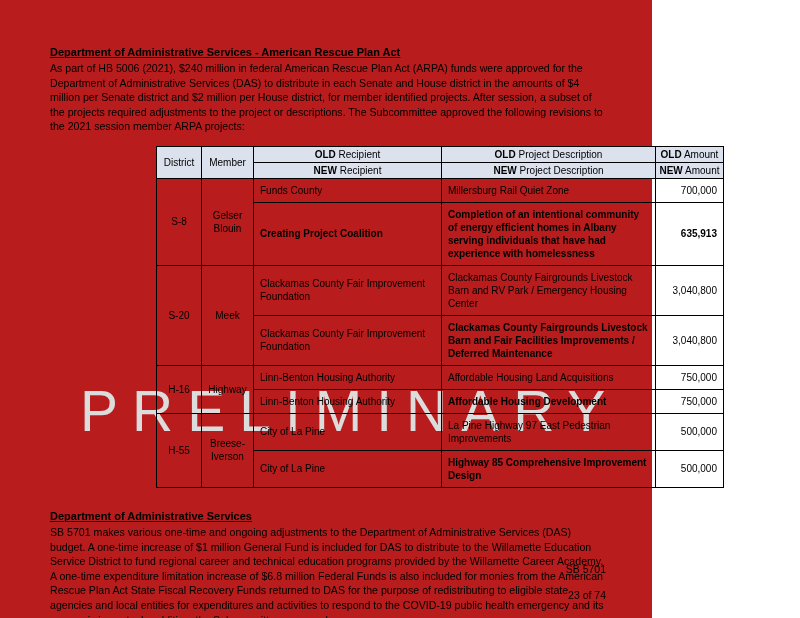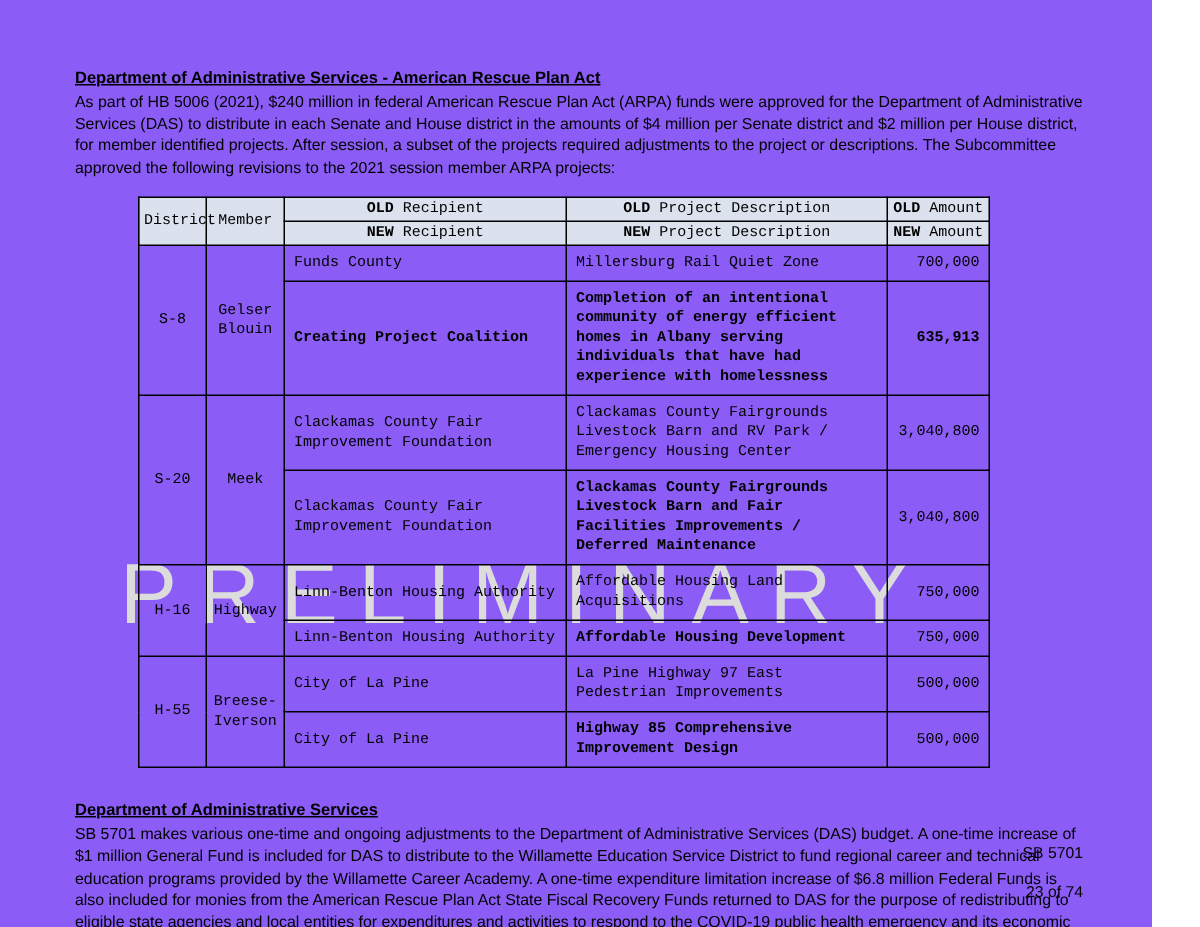--- a/index.html
+++ b/index.html
@@ -5,23 +5,23 @@
   * { margin: 0; padding: 0; box-sizing: border-box; }
   html, body { background: #ffffff; }
   body {
     width: 800px; height: 618px;
     font-family: "Liberation Sans", sans-serif;
     color: #000;
     overflow: hidden;
   }
   .page {
     position: relative;
-    width: 768px; height: 618px;
+    width: 652px; height: 618px;
     padding: 46px 46px 0 50px;
-    background: #8b5cf6;
+    background: #b91c1c;
   }
   .heading {
     font-size: 11px;
     font-weight: bold;
     text-decoration: underline;
     margin-bottom: 3px;
   }
   .para {
     font-size: 10.6px;
     line-height: 14.6px;
@@ -44,27 +44,26 @@
     font-weight: 400;
     letter-spacing: 14px;
     white-space: nowrap;
     color: var(--wm-color, #dcdcdc);
     user-select: none;
     pointer-events: none;
   }
   table.arpa-table {
     position: relative;
     z-index: 1;
-    margin-left: 42px;
+    margin-left: 106px;
     border-collapse: collapse;
     width: 567px;
     font-size: 10px;
     background: transparent;
     table-layout: fixed;
-    font-family: Liberation Mono, monospace;
   }
   .arpa-table th, .arpa-table td {
     border: 1px solid #000;
     line-height: 13px;
   }
   .arpa-table thead th {
     background: var(--header-bg, #dbe2ee);
     font-weight: normal;
     text-align: center;
     padding: 1px 3px;

